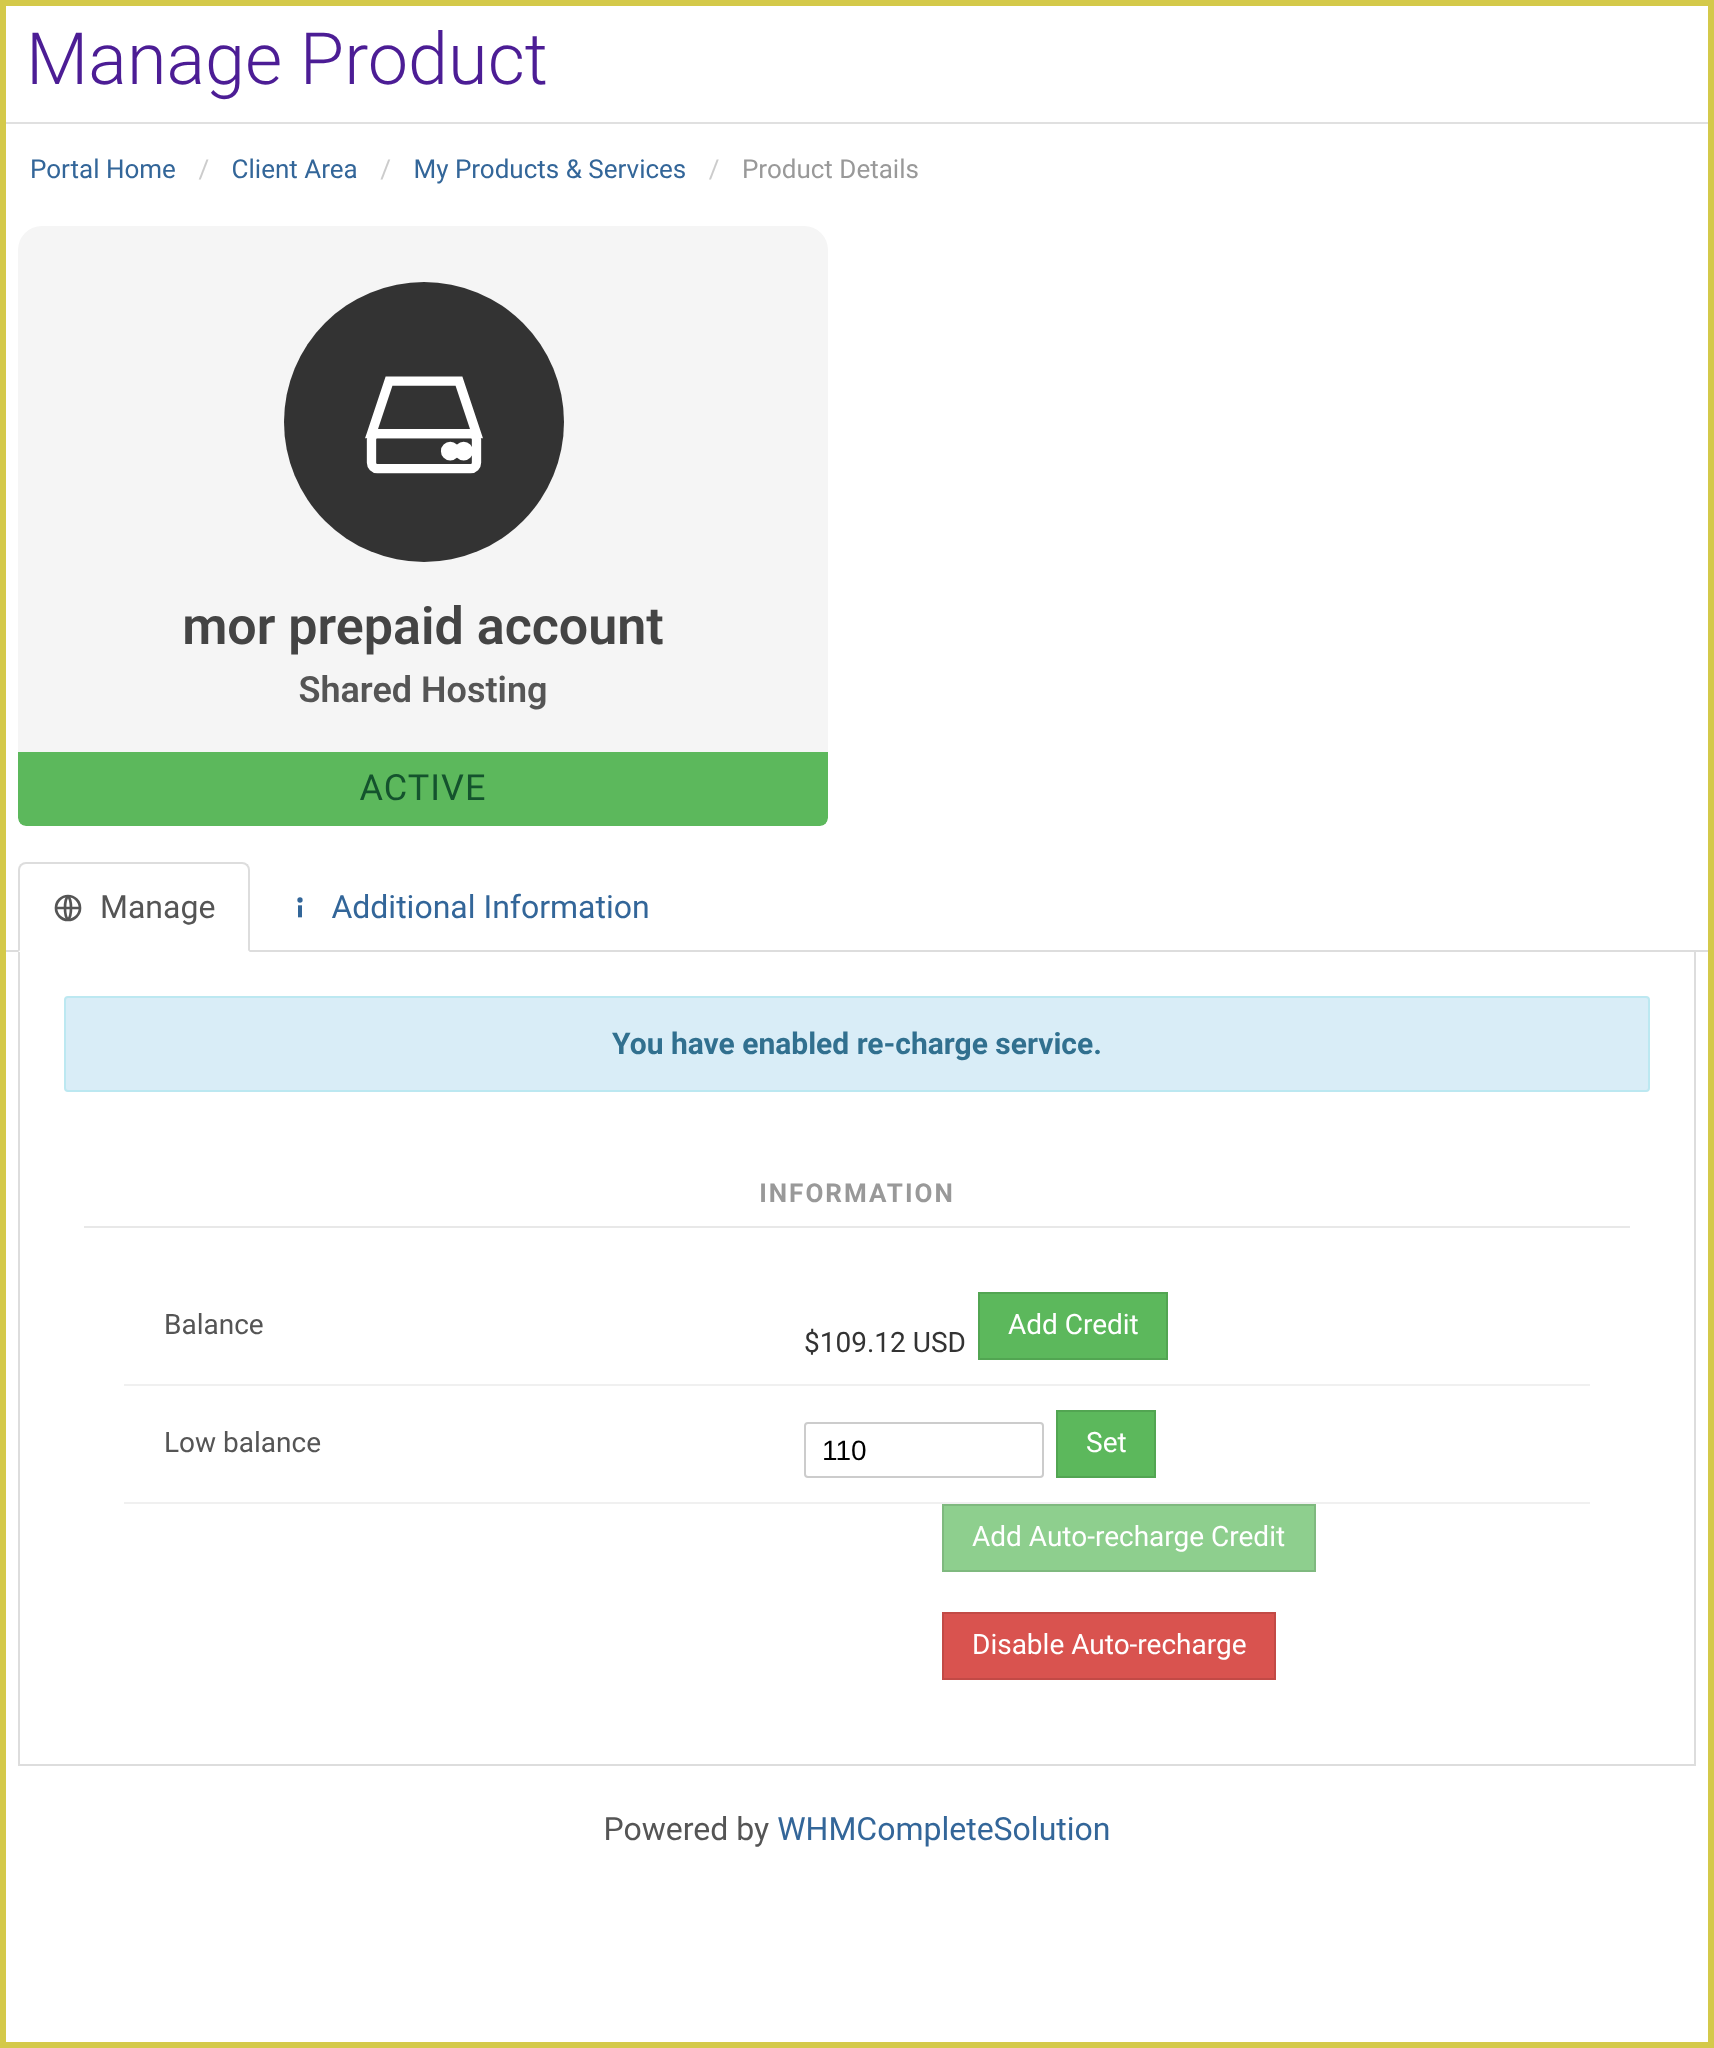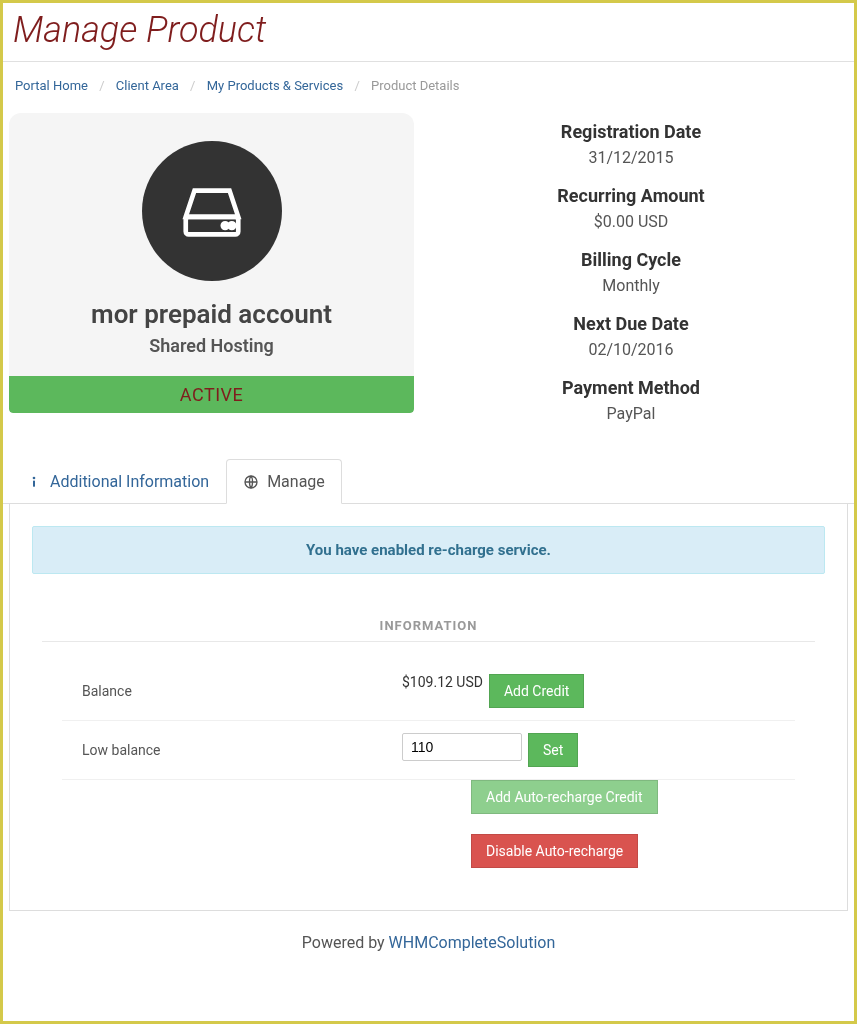--- a/index.html
+++ b/index.html
@@ -6,27 +6,26 @@
   body {
     font-family: -apple-system, BlinkMacSystemFont, "Segoe UI", Roboto, "Helvetica Neue", Arial, sans-serif;
     background: #fff;
     color: #333;
     border: 3px solid #d4c94a;
     width: 857px;
     height: 1024px;
     overflow: hidden;
   }
   h1.page-title {
-    color: #7f1d1d;
+    color: #4c1d95;
     font-weight: 300;
     font-size: 36px;
     padding: 6px 10px 10px 10px;
     border-bottom: 1px solid #e0e0e0;
     margin-bottom: 8px;
-    font-style: italic;
   }
   .breadcrumb {
     padding: 8px 12px 20px 12px;
     font-size: 13px;
     color: #777;
   }
   .breadcrumb a { color: #336699; text-decoration: none; }
   .breadcrumb .sep { color: #ccc; padding: 0 8px; }
   .breadcrumb .current { color: #999; text-align: right; }
   .columns { display: flex; padding: 0 6px; }
@@ -54,21 +53,21 @@
     margin-bottom: 6px;
   }
   .product-group {
     font-size: 18px;
     color: #555;
     font-weight: 600;
     margin-bottom: 20px;
   }
   .status-bar {
     background: #5cb85c;
-    color: #7f1d1d;
+    color: #14532d;
     font-size: 18px;
     padding: 8px;
     margin: 0 -10px -10px -10px;
     border-radius: 0 0 4px 4px;
     letter-spacing: 0.5px;
   }
   .btn-cancel {
     background: #d9534f;
     color: #fff;
     text-align: center;
@@ -148,21 +147,21 @@
   }
   .info-row:last-of-type { border-bottom: none; }
   .info-row .lbl {
     flex: 0 0 340px;
     color: #555;
     font-size: 14px;
     padding-left: 20px;
   }
   .info-row .val {
     display: flex;
-    align-items: flex-start;
+    align-items: flex-end;
     gap: 6px;
     font-size: 14px;
     color: #333;
   }
   .btn {
     padding: 8px 14px;
     border-radius: 0;
     color: #fff;
     font-size: 14px;
     cursor: pointer;
@@ -217,53 +216,41 @@
           <circle cx="16.5" cy="17" r="0.8" fill="#fff"></circle>
           <circle cx="18.8" cy="17" r="0.8" fill="#fff"></circle>
         </svg>
       </div>
       <div class="product-name">mor prepaid account</div>
       <div class="product-group">Shared Hosting</div>
       <div class="status-bar">ACTIVE</div>
     </div>
   </div>
 
-  <div class="col-right">
-    <div class="detail-label">Registration Date</div>
-    <div class="detail-value">31/12/2015</div>
-    <div class="detail-label">Recurring Amount</div>
-    <div class="detail-value">$0.00 USD</div>
-    <div class="detail-label">Billing Cycle</div>
-    <div class="detail-value">Monthly</div>
-    <div class="detail-label">Next Due Date</div>
-    <div class="detail-value">02/10/2016</div>
-    <div class="detail-label">Payment Method</div>
-    <div class="detail-value">PayPal</div>
-  </div>
 </div>
 
 <div class="tabs">
+  <div class="tab active">
+    <span class="globe-icon">
+      <svg viewBox="0 0 24 24" width="16" height="16" fill="none" stroke="#555" stroke-width="2">
+        <circle cx="12" cy="12" r="9"></circle>
+          <path d="M3 12h18M12 3c3 3 3 15 0 18M12 3c-3 3-3 15 0 18"></path>
+      </svg>
+    </span>
+    <span>Manage</span>
+  </div>
   <div class="tab inactive">
     <span class="info-icon">
       <svg viewBox="0 0 24 24" width="16" height="16" fill="#336699">
         <rect x="10.5" y="10" width="3" height="9"></rect>
           <circle cx="12" cy="6" r="2"></circle>
       </svg>
     </span>
     <span>Additional Information</span>
   </div>
-  <div class="tab active">
-    <span class="globe-icon">
-      <svg viewBox="0 0 24 24" width="16" height="16" fill="none" stroke="#555" stroke-width="2">
-        <circle cx="12" cy="12" r="9"></circle>
-          <path d="M3 12h18M12 3c3 3 3 15 0 18M12 3c-3 3-3 15 0 18"></path>
-      </svg>
-    </span>
-    <span>Manage</span>
-  </div>
 </div>
 
 <div class="tab-content">
   <div class="alert-info">You have enabled re-charge service.</div>
 
   <div class="info-header">INFORMATION</div>
 
   <div class="info-row">
     <div class="lbl">Balance</div>
     <div class="val">

